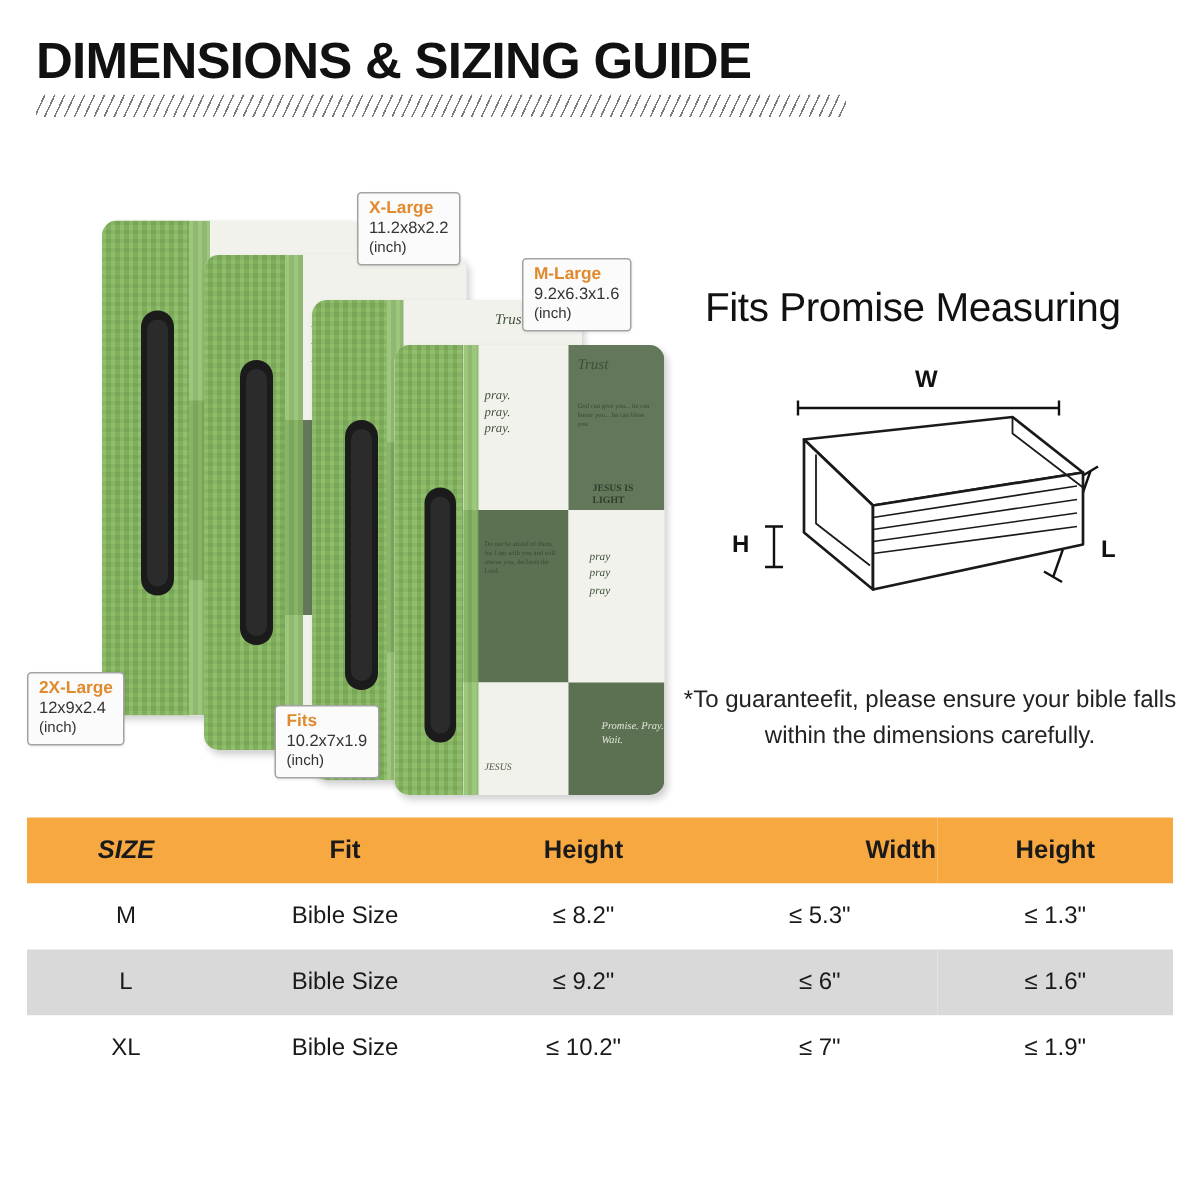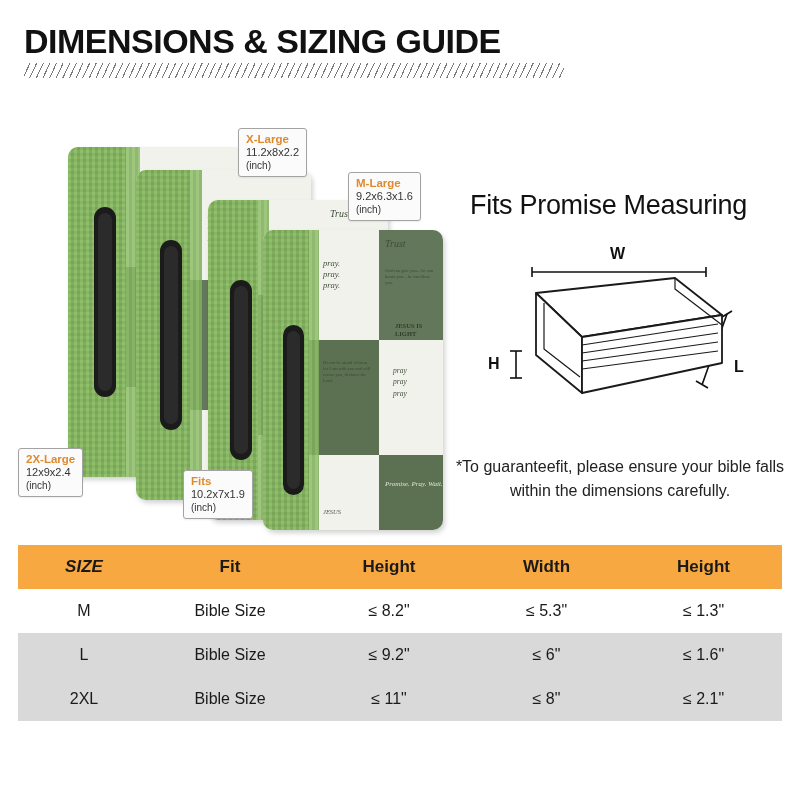--- a/index.html
+++ b/index.html
@@ -265,21 +265,21 @@
       <div class="blk cream" style="left:0; top:225px; width:70px; height:75px;"></div>
       <div class="blk dgreen" style="left:70px; top:225px; width:64px; height:75px;"></div>
       <div class="blk knitp" style="left:0; top:0; width:10px; height:300px; opacity:0.85;"></div>
       <div class="scriptword" style="left:14px; top:28px; font-size:8.5px; line-height:1.3;">pray.<br>pray.<br>pray.</div>
       <div class="scriptword light" style="left:76px; top:8px; font-size:10px;">Trust</div>
       <div class="quote" style="left:76px; top:38px; width:52px;">God can give you... he can honor you... he can bless you.</div>
       <div class="quote" style="left:14px; top:130px; width:48px;">Do not be afraid of them, for I am with you and will rescue you, declares the Lord.</div>
       <div class="scriptword light" style="left:84px; top:135px; font-size:7.5px; line-height:1.5;">pray<br>pray<br>pray</div>
       <div class="scriptword" style="left:86px; top:92px; font-size:6.5px; font-weight:bold; font-style:normal; color:#2f3f2b; line-height:1.2;">JESUS
 IS LIGHT</div>
-      <div class="scriptword" style="left:76px; top:250px; font-size:7px; line-height:1.35; color:#dfe4d9;">Promise.
+      <div class="scriptword" style="left:92px; top:250px; font-size:7px; line-height:1.35; color:#dfe4d9;">Promise.
 Pray.
 Wait.</div>
       <div class="scriptword" style="left:14px; top:278px; font-size:6.5px; color:#4a5a44;">JESUS</div>
     </div>
     <div class="handle" style="left:20px; top:95px; width:21px; height:170px;"></div>
   </div>
 </div>
 
 <div class="size-label" style="left:238px; top:128px;">
   <span class="nm">X-Large</span>
@@ -349,40 +349,40 @@
   <div>*To guaranteefit, please ensure your bible falls</div>
   <div>within the dimensions carefully.</div>
 </div>
 
 <table class="sizes">
   <thead>
     <tr>
       <th style="width:132px;font-style:italic;">SIZE</th>
       <th style="width:160px;">Fit</th>
       <th style="width:158px;">Height</th>
-      <th style="width:157px;">Width</th>
+      <th style="width:157px;text-align:right;">Width</th>
       <th style="width:157px;text-align:center;">Height</th>
     </tr>
   </thead>
   <tbody>
     <tr class="odd">
       <td class="sz">M</td>
       <td>Bible Size</td>
       <td>≤ 8.2"</td>
       <td>≤ 5.3"</td>
       <td>≤ 1.3"</td>
     </tr>
     <tr class="even">
       <td class="sz">L</td>
       <td>Bible Size</td>
       <td>≤ 9.2"</td>
       <td>≤ 6"</td>
       <td>≤ 1.6"</td>
     </tr>
-    <tr class="even">
-      <td class="sz">2XL</td>
+    <tr class="odd">
+      <td class="sz">XL</td>
       <td>Bible Size</td>
-      <td>≤ 11"</td>
-      <td>≤ 8"</td>
-      <td>≤ 2.1"</td>
+      <td>≤ 10.2"</td>
+      <td>≤ 7"</td>
+      <td>≤ 1.9"</td>
     </tr>
   </tbody>
 </table>
 
 </body></html>

